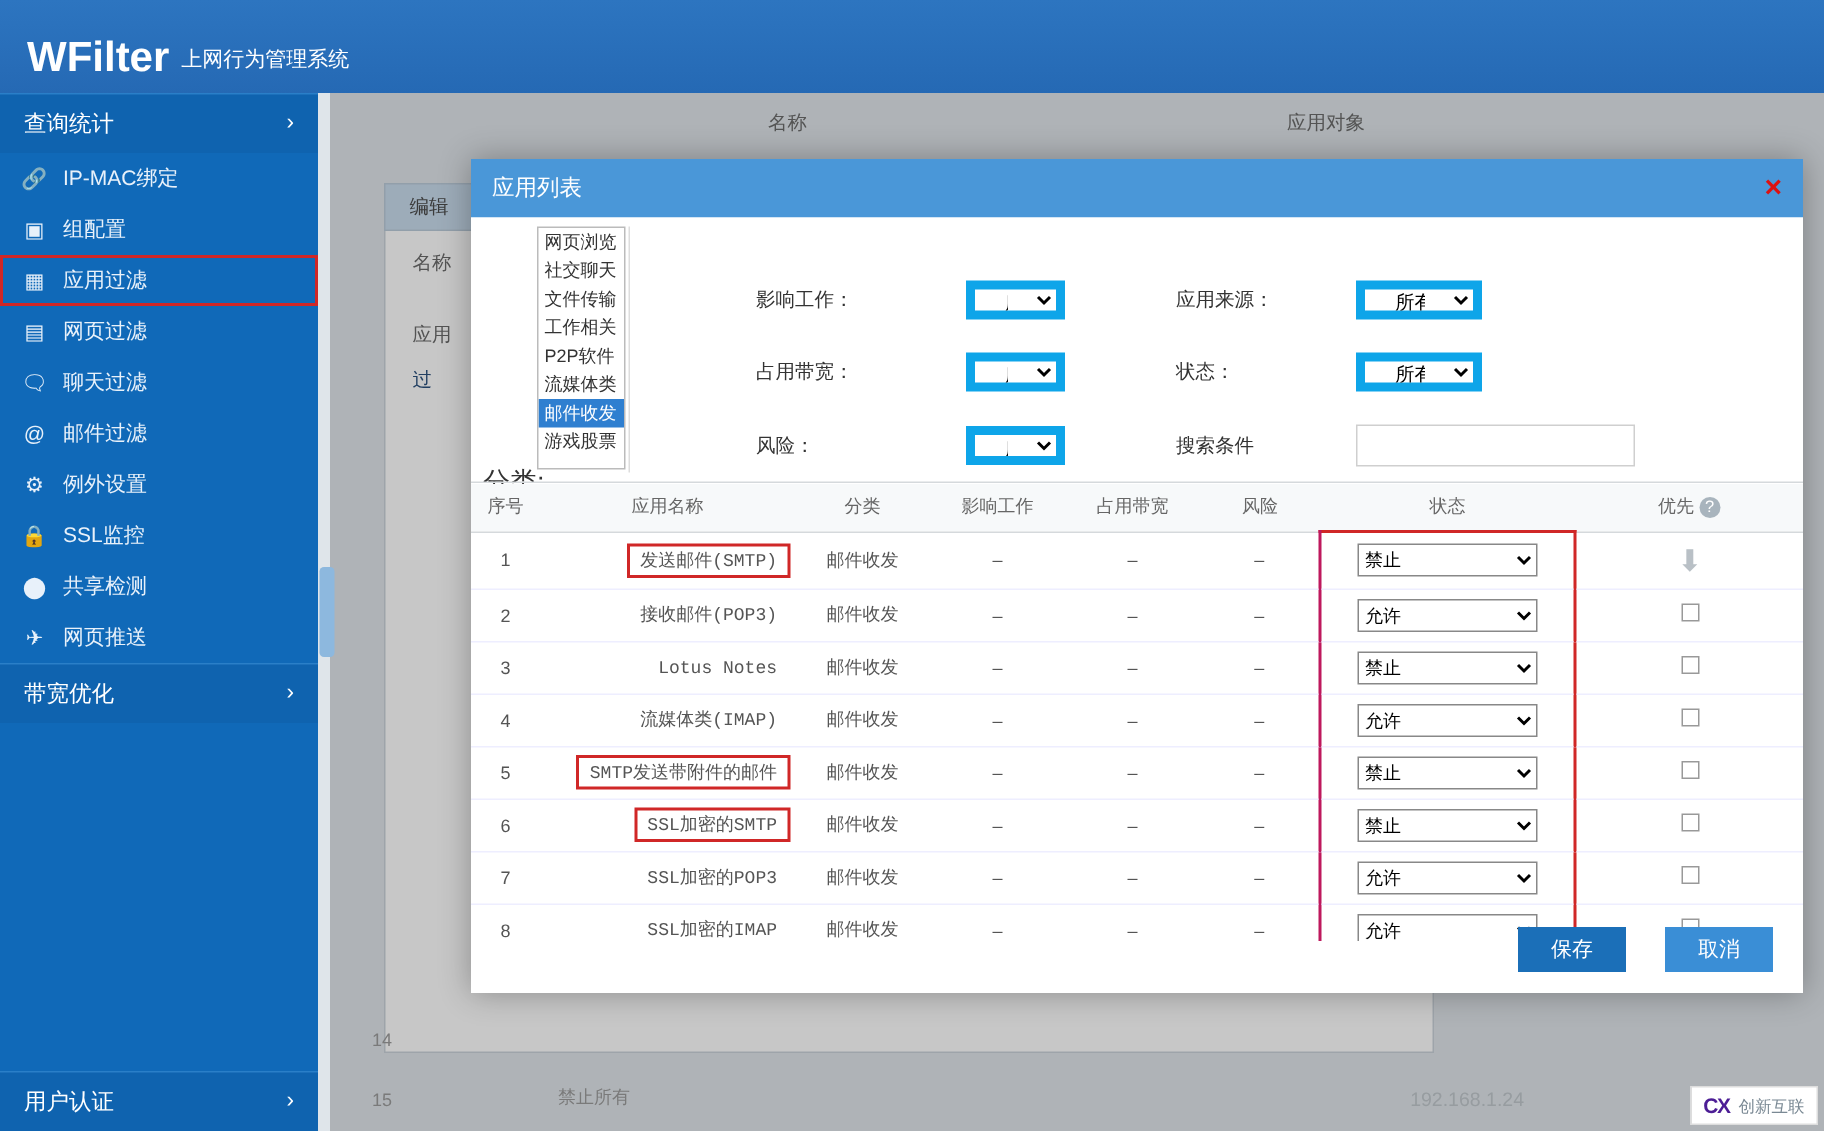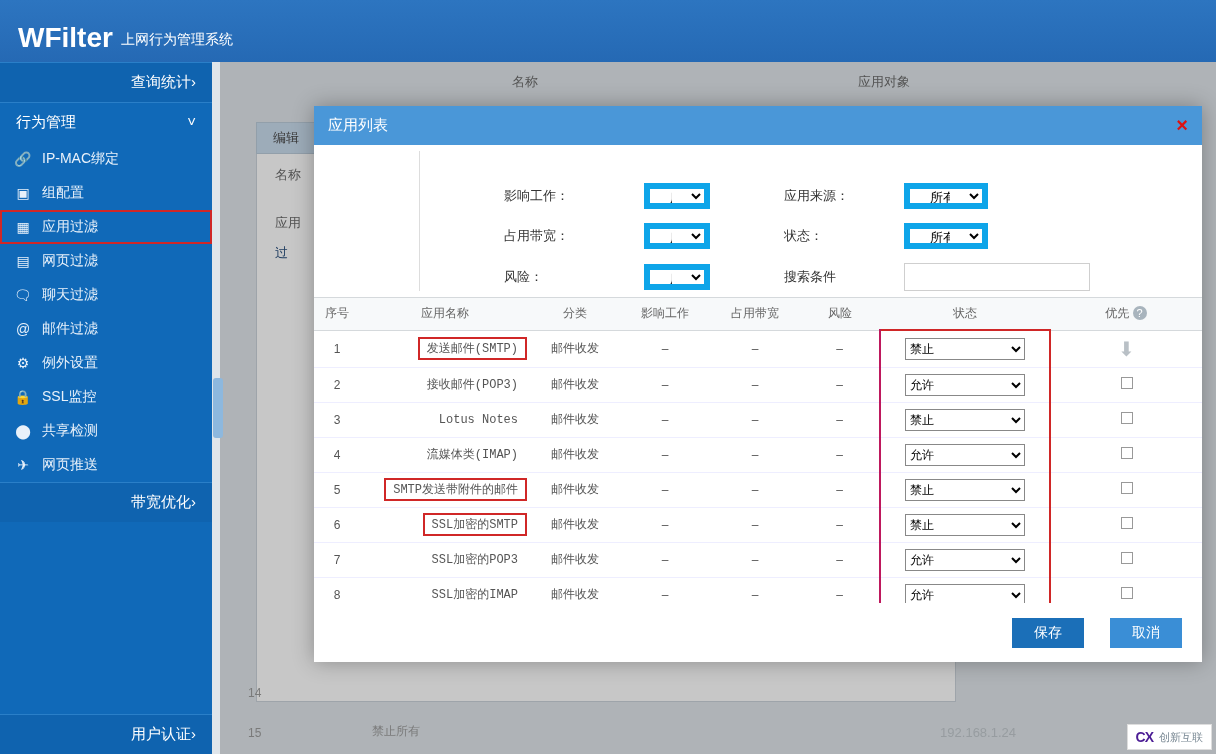--- a/index.html
+++ b/index.html
@@ -6,21 +6,21 @@
   body { font-family: "Microsoft YaHei", Arial, sans-serif; font-size: 13px; background:#eef4f8; overflow:hidden; width:1216px; height:754px; position:relative; }
   .header { background: linear-gradient(#2d75c0, #2569b4); height:62px; color:#fff; display:flex; align-items:flex-end; padding:0 18px 10px 18px; position:relative; }
   .logo { font-size:28px; font-weight:bold; margin-right:8px; line-height:1; }
   .sub { font-size:14px; margin-bottom:3px; }
   .layout { display:flex; height:calc(100% - 62px); }
   .sidebar { width:212px; background:#1069b8; color:#fff; display:flex; flex-direction:column; }
   .tabrow { background:#e4e9ec; display:flex; }
   .tabrow div { padding:5px 18px; font-size:13px; color:#333; border-right:1px solid #c9cfd4; }
   .tabrow .act { background:#fff; }
   .navhead { display:flex; justify-content:space-between; padding:10px 16px; font-size:15px; cursor:pointer; border-top:1px solid #2a7fc8; }
-  .navhead.dim { background:#0f63af;justify-content:flex-end; }
+  .navhead.dim { background:#0f63af; }
   .navlist { }
   .navitem { display:flex; align-items:center; gap:10px; padding:8px 6px 8px 14px; font-size:14px; cursor:pointer; color:#e8f1fa; }
   .navitem.active { outline:2px solid #d02727; outline-offset:-2px; }
   .navicon { width:18px; display:flex; justify-content:center; }
   .content { flex:1; position:relative; background:#dfe5ea; }
   .bg-header { background:#dfe5ea; height:40px; display:flex; align-items:center; color:#666; font-size:13px; padding-left:300px; }
   .bg-header .col2{ margin-left:320px; }
   .panel { position:absolute; left:44px; top:60px; width:700px; height:580px; background:#fff; border:1px solid #c8d1d8; }
   .panel-tab { background:#c7dbed; width:60px; text-align:center; padding:6px 0; color:#444; border:1px solid #b9cad9; margin:-1px 0 0 -1px;}
   .panel-body{ padding:12px 18px; color:#666; font-size:13px;}
@@ -75,24 +75,20 @@
 </div>
 
 <div class="layout">
   <aside class="sidebar">
 
     <div class="navhead dim">
       <span>查询统计</span>
       <span>›</span>
     </div>
 
-    <div class="navhead">
-      <span>行为管理</span>
-      <span>˅</span>
-    </div>
     <div class="navlist" id="navlist">
         <div class="navitem">
           <span class="navicon">🔗</span>
           <span>IP-MAC绑定</span>
         </div>
         <div class="navitem">
           <span class="navicon">▣</span>
           <span>组配置</span>
         </div>
         <div class="navitem active">
@@ -168,20 +164,30 @@
   </div>
 
 <div class="modal">
   <div class="modal-title">
     <span>应用列表</span>
     <span class="close-x">×</span>
   </div>
   <div class="modal-body">
     <div class="filters">
       <div class="catbox" style="position:relative">
+        <div class="catlist" id="catlist">
+            <div>网页浏览</div>
+            <div>社交聊天</div>
+            <div>文件传输</div>
+            <div>工作相关</div>
+            <div>P2P软件</div>
+            <div>流媒体类</div>
+            <div class="sel">邮件收发</div>
+            <div>游戏股票</div>
+          </div>
         <span class="catlabel">分类:</span>
       </div>
       <div class="filtergrid">
         <span>影响工作：</span>
         <select class="sel-sm"><option>所有</option></select>
         <span>应用来源：</span>
         <select class="sel-sm sel-md"><option>所有</option></select>
 
         <span>占用带宽：</span>
         <select class="sel-sm"><option>所有</option></select>

